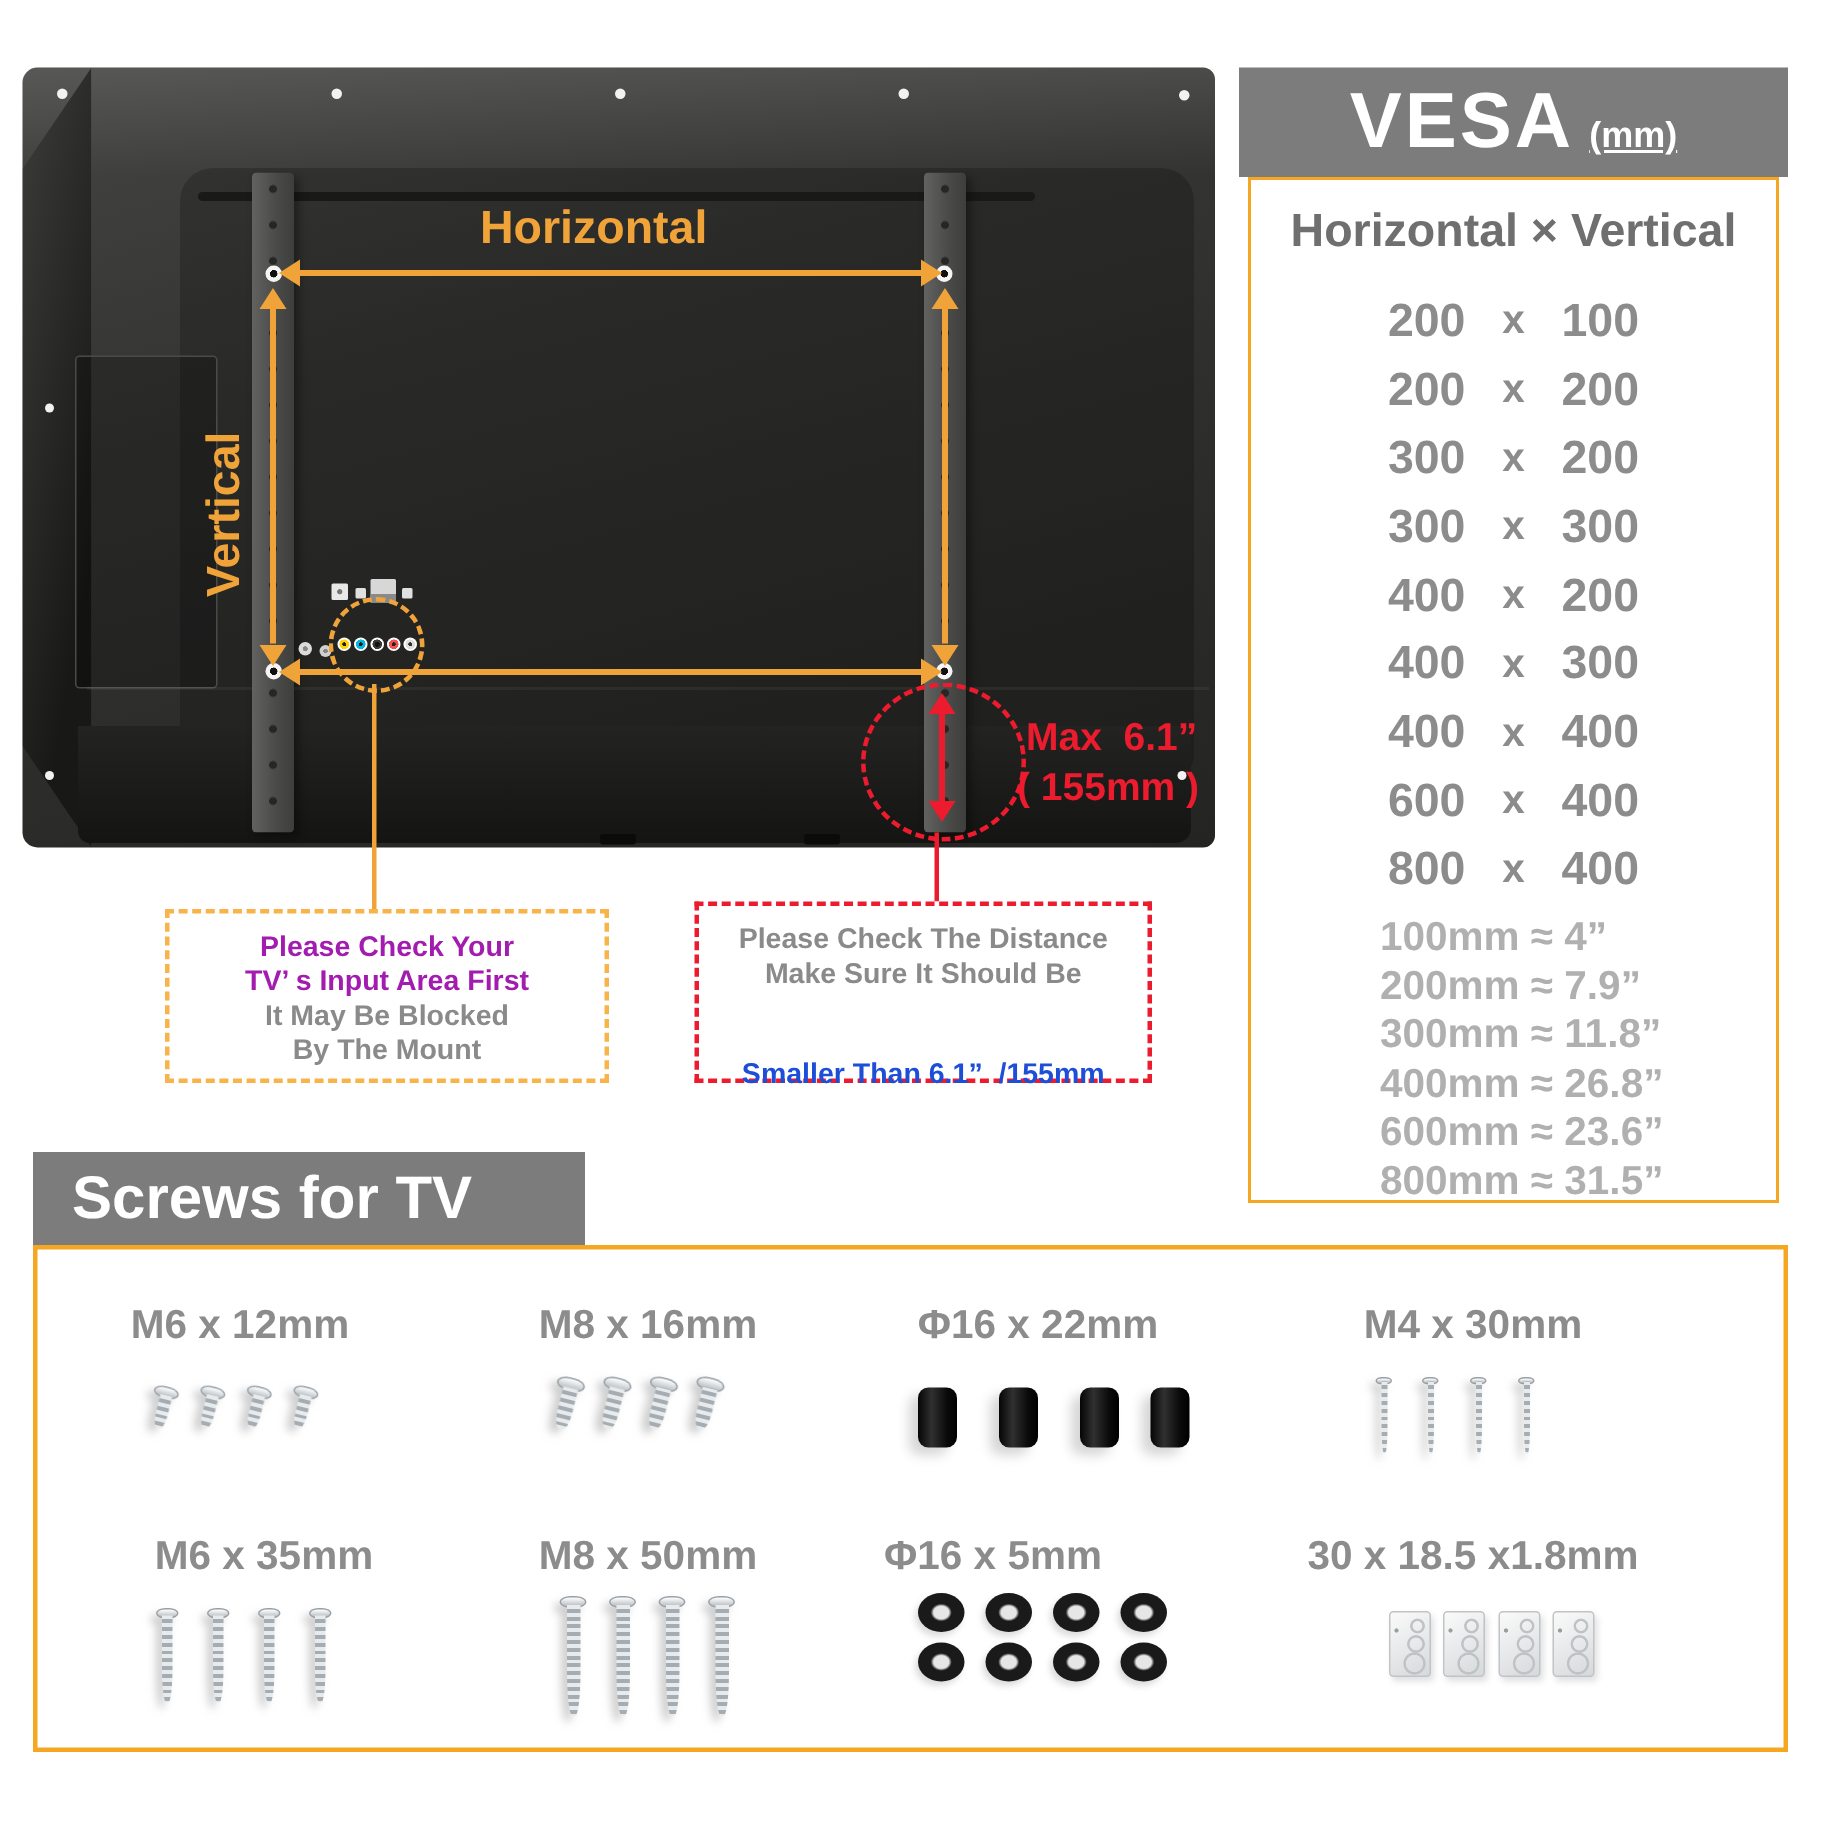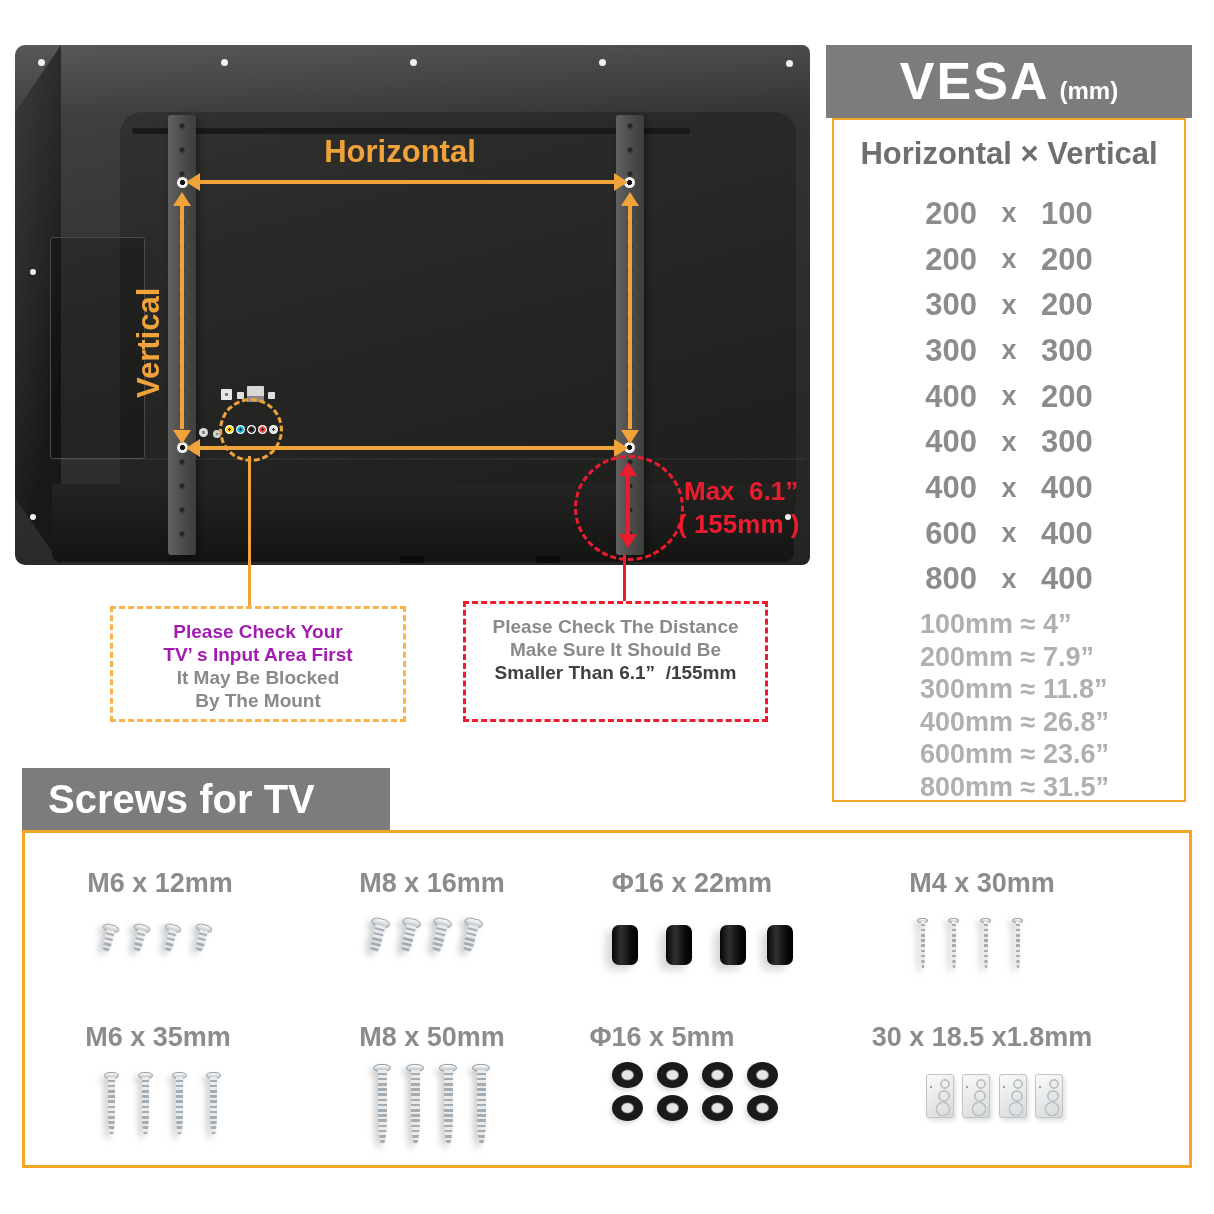--- a/index.html
+++ b/index.html
@@ -51,27 +51,27 @@
   .dash-o{border:3px dashed #F0A339;border-radius:50%;}
   .dash-r{border:3px dashed #EC1C2E;border-radius:50%;}
   .redtxt{color:#EC1C2E;font-weight:bold;font-size:26px;white-space:pre;}
   
   .notebox{background:#fff;text-align:center;font-weight:bold;font-size:19px;line-height:23px;
       padding-top:11px;box-sizing:border-box;}
   .nb-orange{border:3px dashed #F8B44A;}
   .nb-red{border:3px dashed #EC1C2E;}
   .t-dark{color:#a21caf;}
   .t-gray{color:#8A8A8A;}
-  .t-red{color:#404040;white-space:pre;}
+  .t-red{color:#1d4ed8;white-space:pre;margin-top:44px;}
   
   .panel-header{background:#7C7C7C;color:#fff;font-weight:bold;}
   .vesa-header{left:826px;top:45px;width:366px;height:73px;display:flex;
       align-items:baseline;justify-content:center;gap:10px;}
   .vesa-title{font-size:52px;line-height:73px;letter-spacing:2px;}
-  .vesa-unit{font-size:24px;}
+  .vesa-unit{font-size:24px;text-decoration:underline;}
   .vesa-box{left:832px;top:118px;width:354px;height:684px;border:2px solid #F5A623;
       background:#fff;box-sizing:border-box;}
   .vesa-sub{left:832px;top:136px;width:354px;text-align:center;
       font-size:31px;font-weight:bold;color:#6F6F6F;}
   .vesa-row{left:832px;width:354px;height:45.7px;display:flex;justify-content:center;
       align-items:center;font-size:31px;font-weight:bold;color:#8C8C8C;}
   .vesa-row .h{width:76px;text-align:right;}
   .vesa-row .sep{width:64px;text-align:center;font-size:27px;}
   .vesa-row .v{width:76px;text-align:left;}
   .conv-row{left:920px;width:266px;height:32.6px;font-size:27px;font-weight:bold;
@@ -150,21 +150,21 @@
 <div class="abs ah ah-left" style="left:186px;top:439px;"></div>
 <div class="abs ah ah-right" style="left:614px;top:439px;"></div>
 
 <div class="abs oline" style="left:180px;top:203px;width:4px;height:226px;"></div>
 <div class="abs ah ah-up" style="left:173px;top:192px;"></div>
 <div class="abs ah ah-down" style="left:173px;top:430px;"></div>
 <div class="abs oline" style="left:628px;top:203px;width:4px;height:226px;"></div>
 <div class="abs ah ah-up" style="left:621px;top:192px;"></div>
 <div class="abs ah ah-down" style="left:621px;top:430px;"></div>
 
-<div class="abs dim-label" style="left:320px;top:134px;width:160px;text-align:center;">Horizontal</div>
+<div class="abs dim-label" style="left:320px;top:134px;width:160px;">Horizontal</div>
 <div class="abs dim-label vert-label" style="left:128px;top:245px;width:42px;height:195px;">Vertical</div>
 
 <div class="abs psq" style="left:221px;top:389px;width:11px;height:11px;background:radial-gradient(circle,#777 0 1.5px,#e8e8e8 2px);"></div>
 <div class="abs psq" style="left:237px;top:392px;width:7px;height:7px;"></div>
 <div class="abs psq" style="left:247px;top:386px;width:17px;height:16px;background:#d7d7d7;box-shadow:inset 0 -9px 0 -3px #8a8a8a;"></div>
 <div class="abs psq" style="left:268px;top:392px;width:7px;height:7px;"></div>
 <div class="abs pcirc" style="left:199px;top:428px;width:9px;height:9px;background:radial-gradient(circle,#888 0 1.5px,#dcdcdc 1.8px);"></div>
 <div class="abs pcirc" style="left:213px;top:430px;width:8px;height:8px;background:radial-gradient(circle,#888 0 1.4px,#d0d0d0 1.6px);"></div>
 <div class="abs pcirc" style="left:225px;top:425px;width:9px;height:9px;background:radial-gradient(circle,#222 0 1.2px,#ffd400 1.4px 3.1px,#fff 3.3px);"></div>
 <div class="abs pcirc" style="left:236px;top:425px;width:9px;height:9px;background:radial-gradient(circle,#222 0 1.2px,#00b8e0 1.4px 3.1px,#fff 3.3px);"></div>
@@ -275,21 +275,21 @@
 <div class="abs cyl" style="left:612px;top:925px;"></div>
 <div class="abs cyl" style="left:666px;top:925px;"></div>
 <div class="abs cyl" style="left:720px;top:925px;"></div>
 <div class="abs cyl" style="left:767px;top:925px;"></div>
 
 <div class="abs screw sc-m4-30" style="left:917px;top:918px;"></div>
 <div class="abs screw sc-m4-30" style="left:948px;top:918px;"></div>
 <div class="abs screw sc-m4-30" style="left:980px;top:918px;"></div>
 <div class="abs screw sc-m4-30" style="left:1012px;top:918px;"></div>
 
-<div class="abs screw-label" style="left:28px;top:1022px;">M6 x 35mm</div>
+<div class="abs screw-label" style="left:46px;top:1022px;">M6 x 35mm</div>
 <div class="abs screw-label" style="left:302px;top:1022px;">M8 x 50mm</div>
 <div class="abs screw-label" style="left:532px;top:1022px;">Φ16 x 5mm</div>
 <div class="abs screw-label" style="left:852px;top:1022px;">30 x 18.5 x1.8mm</div>
 
 <div class="abs screw sc-m6-35" style="left:104px;top:1072px;"></div>
 <div class="abs screw sc-m6-35" style="left:138px;top:1072px;"></div>
 <div class="abs screw sc-m6-35" style="left:172px;top:1072px;"></div>
 <div class="abs screw sc-m6-35" style="left:206px;top:1072px;"></div>
 
 <div class="abs screw sc-m8-50" style="left:373px;top:1064px;"></div>

